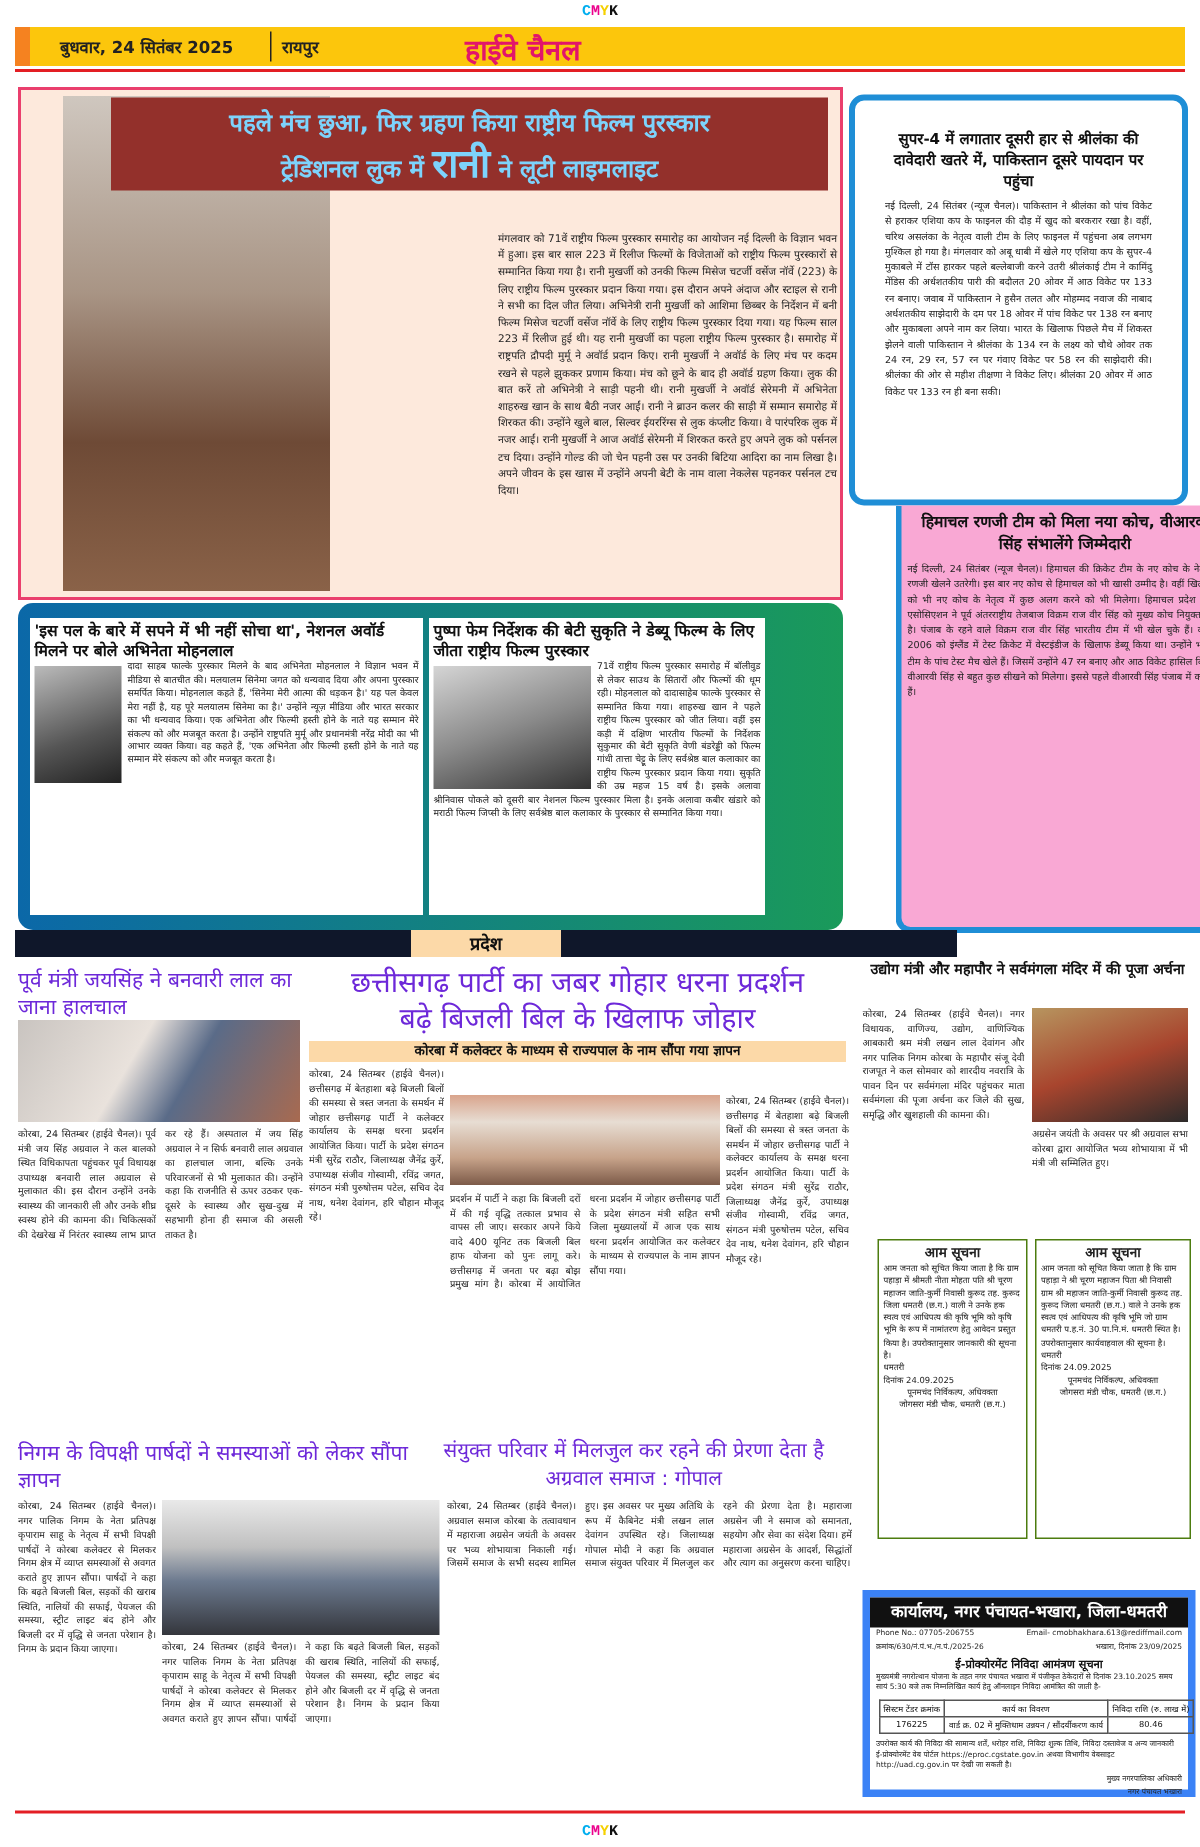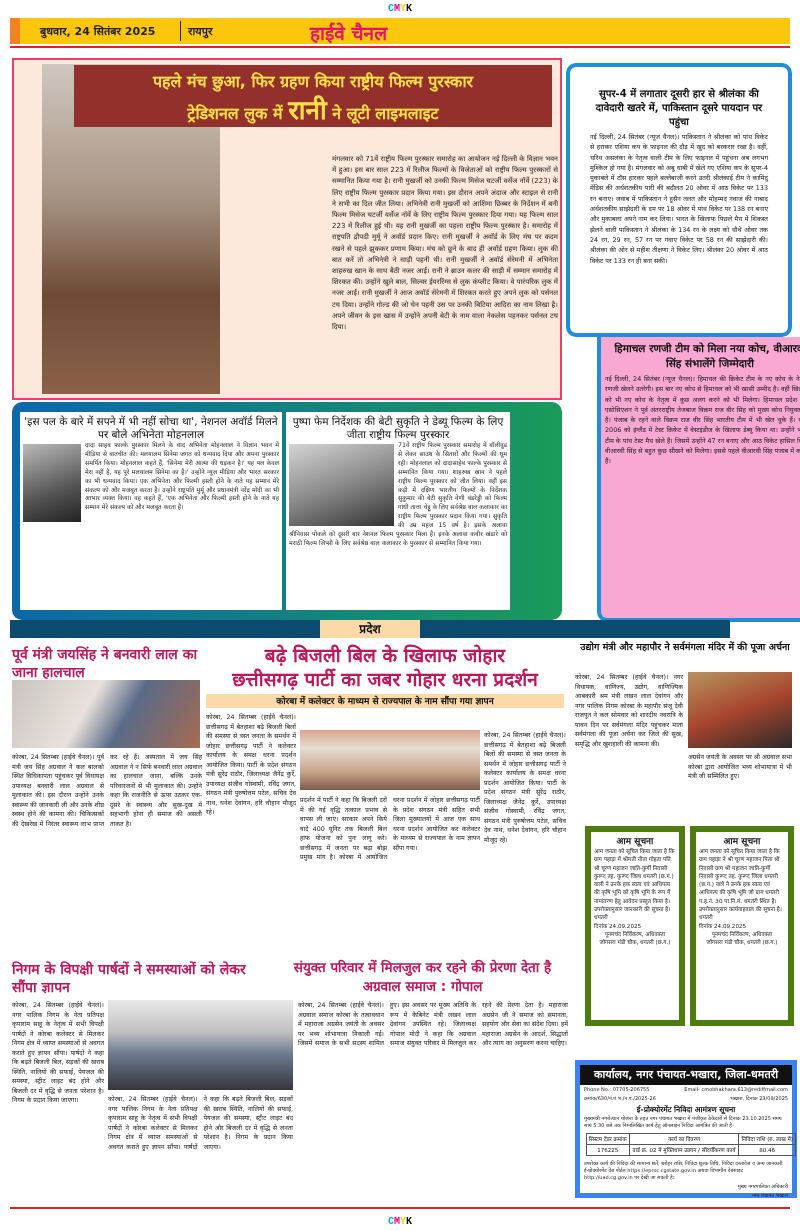--- a/index.html
+++ b/index.html
@@ -13,49 +13,49 @@
 .sep{left:170px;top:3px;width:1px;height:20px;background:#222}
 .city{left:178px;top:5px;font-size:11px;font-weight:bold;color:#222}
 .brand{left:300px;top:2px;font-size:19px;font-weight:bold;color:#e2156b}
 .sectbox{right:0;top:0;width:210px;height:26px;background:#e31e24;color:#fff}
 .sectbox .lbl{position:absolute;left:58px;top:4px;font-size:14px;font-weight:bold}
 .sectbox .pg{position:absolute;right:14px;top:2px;font-size:17px;font-weight:bold}
 .sectbox .arrow{position:absolute;left:-4px;top:0;width:0;height:0;border-top:13px solid transparent;border-bottom:13px solid transparent;border-right:10px solid #111}
 .rule-top{left:10px;top:46px;width:780px;height:2px;background:#e31e24}
 .lead{left:12px;top:58px;width:550px;height:342px;border:2px solid #ea3f6d;background:#fde9dc}
 .lead .photo{position:absolute;left:28px;top:4px;width:178px;height:330px;background:linear-gradient(180deg,#cfc7bf 0%,#a89484 40%,#6e4a36 70%,#8a6248 100%)}
-.lead .headbox{position:absolute;left:60px;top:5px;width:478px;height:62px;background:#93302b;color:#fde047;text-align:center;padding-top:3px}
+.lead .headbox{position:absolute;left:60px;top:5px;width:478px;height:62px;background:#93302b;color:#7dd3fc;text-align:center;padding-top:3px}
 .lead .h1{font-size:16px;font-weight:bold;line-height:28px}
 .lead .h2{font-size:16px;font-weight:bold;line-height:28px}
 .lead .h2 b{font-size:26px}
 .lead .body{position:absolute;left:318px;top:94px;width:226px;font-size:7px;line-height:11.2px;text-align:justify;color:#222}
 .sidebox{left:566px;top:63px;width:226px;height:274px;border:4px solid #1f8ed6;border-radius:10px;background:#fff;padding:20px}
 .sidebox h3{font-size:10px;text-align:center;line-height:14px;font-weight:bold}
 .sidebox p{font-size:6.4px;line-height:10.3px;text-align:justify;margin-top:3px;color:#222}
 .sidebox2{left:597px;top:337px;width:226px;height:285px;border:4px solid #1f8ed6;border-top:none;border-radius:0 0 10px 10px;background:#f9a8d4;padding:4px}
 .sidebox2 h3{font-size:10.5px;text-align:center;line-height:15px;font-weight:bold}
 .sidebox2 p{font-size:6.4px;line-height:10.3px;text-align:justify;margin-top:3px;color:#222}
 .greenbox{left:12px;top:402px;width:550px;height:218px;border-radius:10px;background:linear-gradient(90deg,#0b68a8,#1a9a5a);padding:6px}
 .gcol{position:absolute;top:10px;background:#fff;height:198px;padding:3px}
-.gcol h3{font-size:10.5px;line-height:13px;font-weight:normal;text-align:center}
+.gcol h3{font-size:10.5px;line-height:13px;font-weight:bold;}
 .gcol p{font-size:6.2px;line-height:8.9px;text-align:justify;color:#222}
 .mohan-img{float:left;width:58px;height:78px;margin:3px 4px 0 0;background:linear-gradient(160deg,#bbb,#555 60%,#222)}
 .suk-img{float:left;width:105px;height:82px;margin:3px 4px 0 0;background:linear-gradient(160deg,#d5d5d5,#8a8a8a 50%,#333)}
-.band{left:10px;top:620px;width:720px;height:18px;background:#0c4a6e}
+.band{left:10px;top:620px;width:628px;height:18px;background:#0f172a}
 .band .lbl{position:absolute;left:50%;transform:translateX(-50%);top:0;width:100px;height:18px;background:#fcd9a8;text-align:center;font-size:12px;font-weight:bold;color:#111;line-height:18px}
-.col-h{font-weight:bold;color:#be185d}
+.col-h{font-weight:normal;color:#6d28d9}
 .art1h{left:12px;top:645px;width:190px;font-size:14px;line-height:18px}
 .art1img{left:12px;top:680px;width:188px;height:68px;background:linear-gradient(120deg,#c9c4c0,#e9e2dc 40%,#5a6b88 60%,#a86a50)}
 .art-text{font-size:6.3px;line-height:9.5px;text-align:justify;color:#222}
 .main2h{left:205px;top:643px;width:360px;text-align:center;font-size:19px;line-height:24px}
 .kicker{left:206px;top:694px;width:358px;height:14px;background:#fcd9a8;text-align:center;font-size:9px;font-weight:bold;line-height:14px}
 .rally-img{left:300px;top:730px;width:180px;height:60px;background:linear-gradient(180deg,#d9a48c 0%,#e7ddd3 30%,#c7a38a 70%,#7c5a48 100%)}
 .udyog-h{left:575px;top:640px;width:220px;text-align:center;font-size:9.5px;line-height:13px;font-weight:bold}
 .temple-img{left:688px;top:672px;width:104px;height:76px;background:linear-gradient(160deg,#b7955f,#a8452e 50%,#2c2a2a)}
-.notice{border:6px solid #4d7c0f;background:#fff;padding:3px;font-size:5.6px;line-height:8.3px;color:#222}
+.notice{border:1px solid #4d7c0f;background:#fff;padding:3px;font-size:5.6px;line-height:8.3px;color:#222}
 .notice h4{font-size:9px;text-align:center;font-weight:bold;line-height:12px}
 .tender{left:575px;top:1060px;width:222px;height:138px;border:5px solid #3b82f6;background:#fff}
 .tender .th{background:#111;color:#fff;font-size:11px;font-weight:bold;text-align:center;height:20px;line-height:20px}
 .tender .mini{font-size:5px;line-height:7px;padding:1px 4px;color:#222}
 .tender .sub{text-align:center;font-size:7.5px;font-weight:bold;margin-top:1px}
 .tender table{border-collapse:collapse;width:210px;margin:3px 6px;font-size:5.5px}
 .tender td,.tender th{border:1px solid #555;padding:1px;text-align:center;font-weight:normal}
 .nigam-h{left:12px;top:960px;width:260px;font-size:14px;line-height:18px}
 .nigam-img{left:108px;top:1000px;width:185px;height:90px;background:linear-gradient(180deg,#e9e9e9 0%,#c0c0c0 35%,#6c7a8f 60%,#34363c 100%)}
 .agr-h{left:275px;top:958px;width:295px;text-align:center;font-size:13.5px;line-height:19px}
@@ -117,22 +117,22 @@
 
 <div class="abs band">
   <div class="lbl">प्रदेश</div>
 </div>
 
 <div class="abs art1h col-h">पूर्व मंत्री जयसिंह ने बनवारी लाल का जाना हालचाल</div>
 <div class="abs art1img"></div>
 <div class="abs art-text" style="left:12px;top:752px;width:190px;height:200px;overflow:hidden;column-count:2;column-gap:6px">कोरबा, 24 सितम्बर (हाईवे चैनल)। पूर्व मंत्री जय सिंह अग्रवाल ने कल बालको स्थित विधिकापता पहुंचकर पूर्व विधायक्ष उपाध्यक्ष बनवारी लाल अग्रवाल से मुलाकात की। इस दौरान उन्होंने उनके स्वास्थ्य की जानकारी ली और उनके शीघ्र स्वस्थ होने की कामना की। चिकित्सकों की देखरेख में निरंतर स्वास्थ्य लाभ प्राप्त कर रहे हैं। अस्पताल में जय सिंह अग्रवाल ने न सिर्फ बनवारी लाल अग्रवाल का हालचाल जाना, बल्कि उनके परिवारजनों से भी मुलाकात की। उन्होंने कहा कि राजनीति से ऊपर उठकर एक-दूसरे के स्वास्थ्य और सुख-दुख में सहभागी होना ही समाज की असली ताकत है।</div>
 
 <div class="abs main2h col-h">
+  <div>छत्तीसगढ़ पार्टी का जबर गोहार धरना प्रदर्शन</div>
   <div>बढ़े बिजली बिल के खिलाफ जोहार</div>
-  <div>छत्तीसगढ़ पार्टी का जबर गोहार धरना प्रदर्शन</div>
 </div>
 <div class="abs kicker">कोरबा में कलेक्टर के माध्यम से राज्यपाल के नाम सौंपा गया ज्ञापन</div>
 <div class="abs art-text" style="left:206px;top:712px;width:90px;height:240px;overflow:hidden">कोरबा, 24 सितम्बर (हाईवे चैनल)। छत्तीसगढ़ में बेतहाशा बढ़े बिजली बिलों की समस्या से त्रस्त जनता के समर्थन में जोहार छत्तीसगढ़ पार्टी ने कलेक्टर कार्यालय के समक्ष धरना प्रदर्शन आयोजित किया। पार्टी के प्रदेश संगठन मंत्री सुरेंद्र राठौर, जिलाध्यक्ष जैनेंद्र कुर्रे, उपाध्यक्ष संजीव गोस्वामी, रविंद्र जगत, संगठन मंत्री पुरुषोत्तम पटेल, सचिव देव नाथ, धनेश देवांगन, हरि चौहान मौजूद रहे।</div>
 <div class="abs rally-img"></div>
 <div class="abs art-text" style="left:300px;top:795px;width:180px;height:160px;overflow:hidden;column-count:2;column-gap:6px">प्रदर्शन में पार्टी ने कहा कि बिजली दरों में की गई वृद्धि तत्काल प्रभाव से वापस ली जाए। सरकार अपने किये वादे 400 यूनिट तक बिजली बिल हाफ योजना को पुनः लागू करे। छत्तीसगढ़ में जनता पर बढ़ा बोझ प्रमुख मांग है। कोरबा में आयोजित धरना प्रदर्शन में जोहार छत्तीसगढ़ पार्टी के प्रदेश संगठन मंत्री सहित सभी जिला मुख्यालयों में आज एक साथ धरना प्रदर्शन आयोजित कर कलेक्टर के माध्यम से राज्यपाल के नाम ज्ञापन सौंपा गया।</div>
 <div class="abs art-text" style="left:484px;top:730px;width:82px;height:225px;overflow:hidden">कोरबा, 24 सितम्बर (हाईवे चैनल)। छत्तीसगढ़ में बेतहाशा बढ़े बिजली बिलों की समस्या से त्रस्त जनता के समर्थन में जोहार छत्तीसगढ़ पार्टी ने कलेक्टर कार्यालय के समक्ष धरना प्रदर्शन आयोजित किया। पार्टी के प्रदेश संगठन मंत्री सुरेंद्र राठौर, जिलाध्यक्ष जैनेंद्र कुर्रे, उपाध्यक्ष संजीव गोस्वामी, रविंद्र जगत, संगठन मंत्री पुरुषोत्तम पटेल, सचिव देव नाथ, धनेश देवांगन, हरि चौहान मौजूद रहे।</div>
 
 <div class="abs udyog-h">उद्योग मंत्री और महापौर ने सर्वमंगला मंदिर में की पूजा अर्चना</div>
 <div class="abs art-text" style="left:575px;top:672px;width:108px;height:140px;overflow:hidden">कोरबा, 24 सितम्बर (हाईवे चैनल)। नगर विधायक, वाणिज्य, उद्योग, वाणिज्यिक आबकारी श्रम मंत्री लखन लाल देवांगन और नगर पालिक निगम कोरबा के महापौर संजू देवी राजपूत ने कल सोमवार को शारदीय नवरात्रि के पावन दिन पर सर्वमंगला मंदिर पहुंचकर माता सर्वमंगला की पूजा अर्चना कर जिले की सुख, समृद्धि और खुशहाली की कामना की।</div>
 <div class="abs temple-img"></div>

